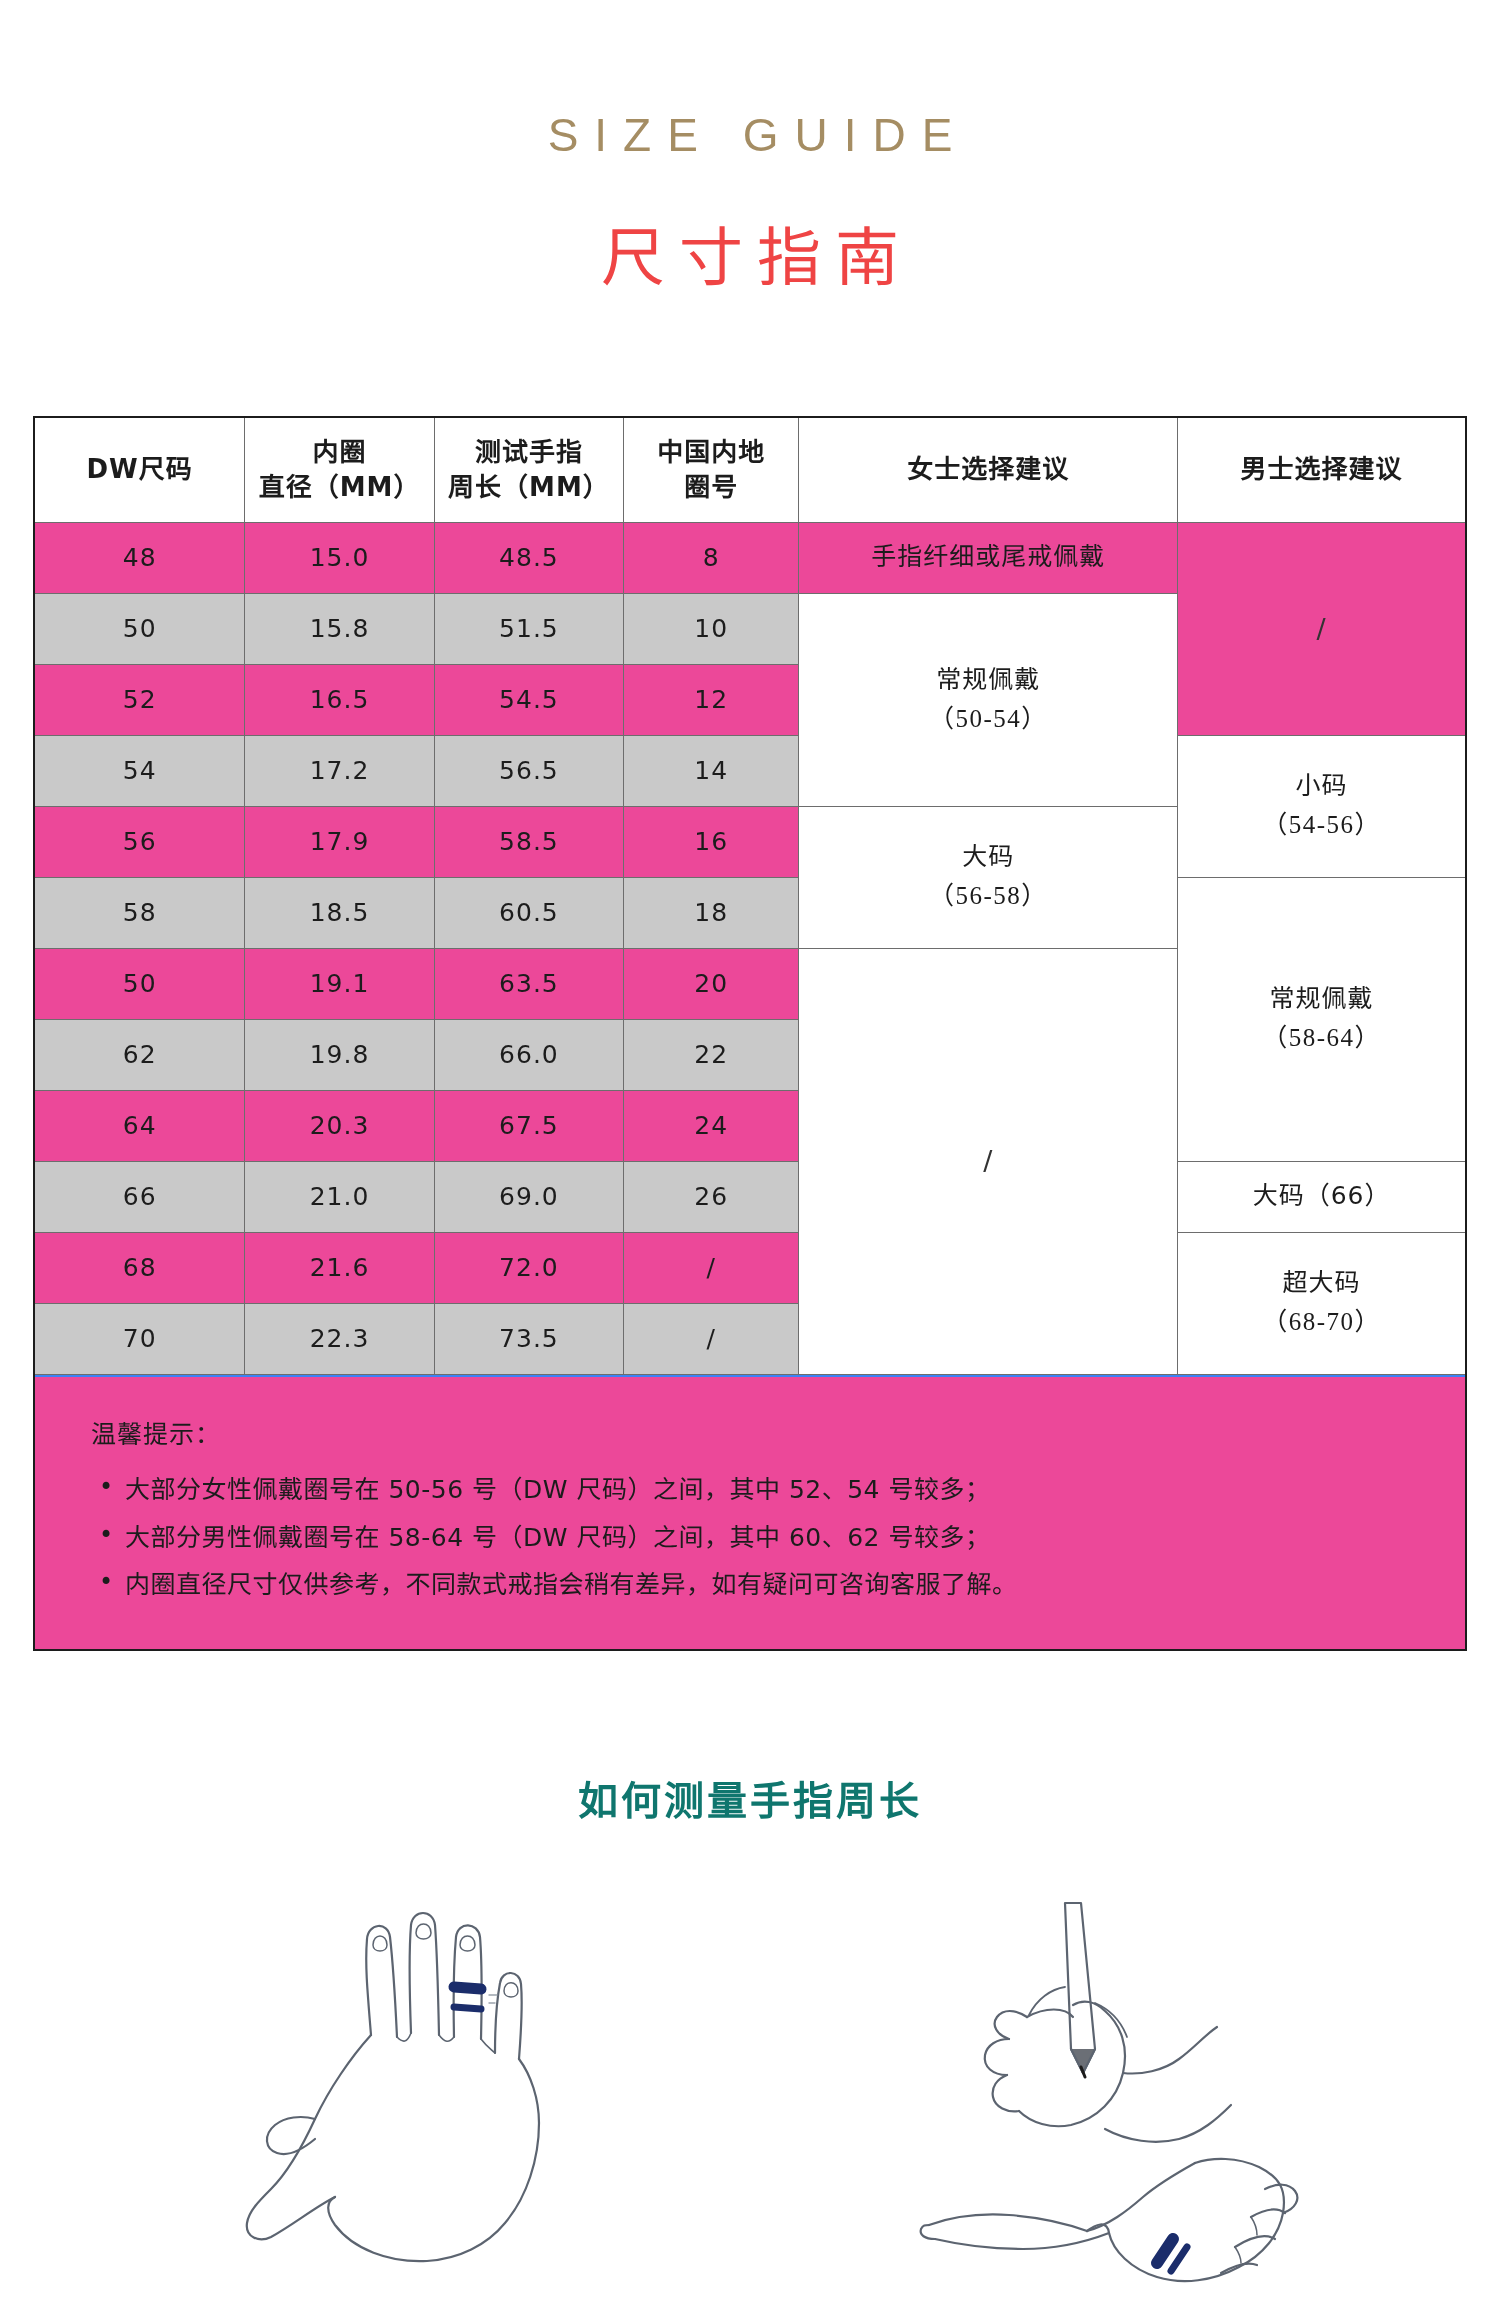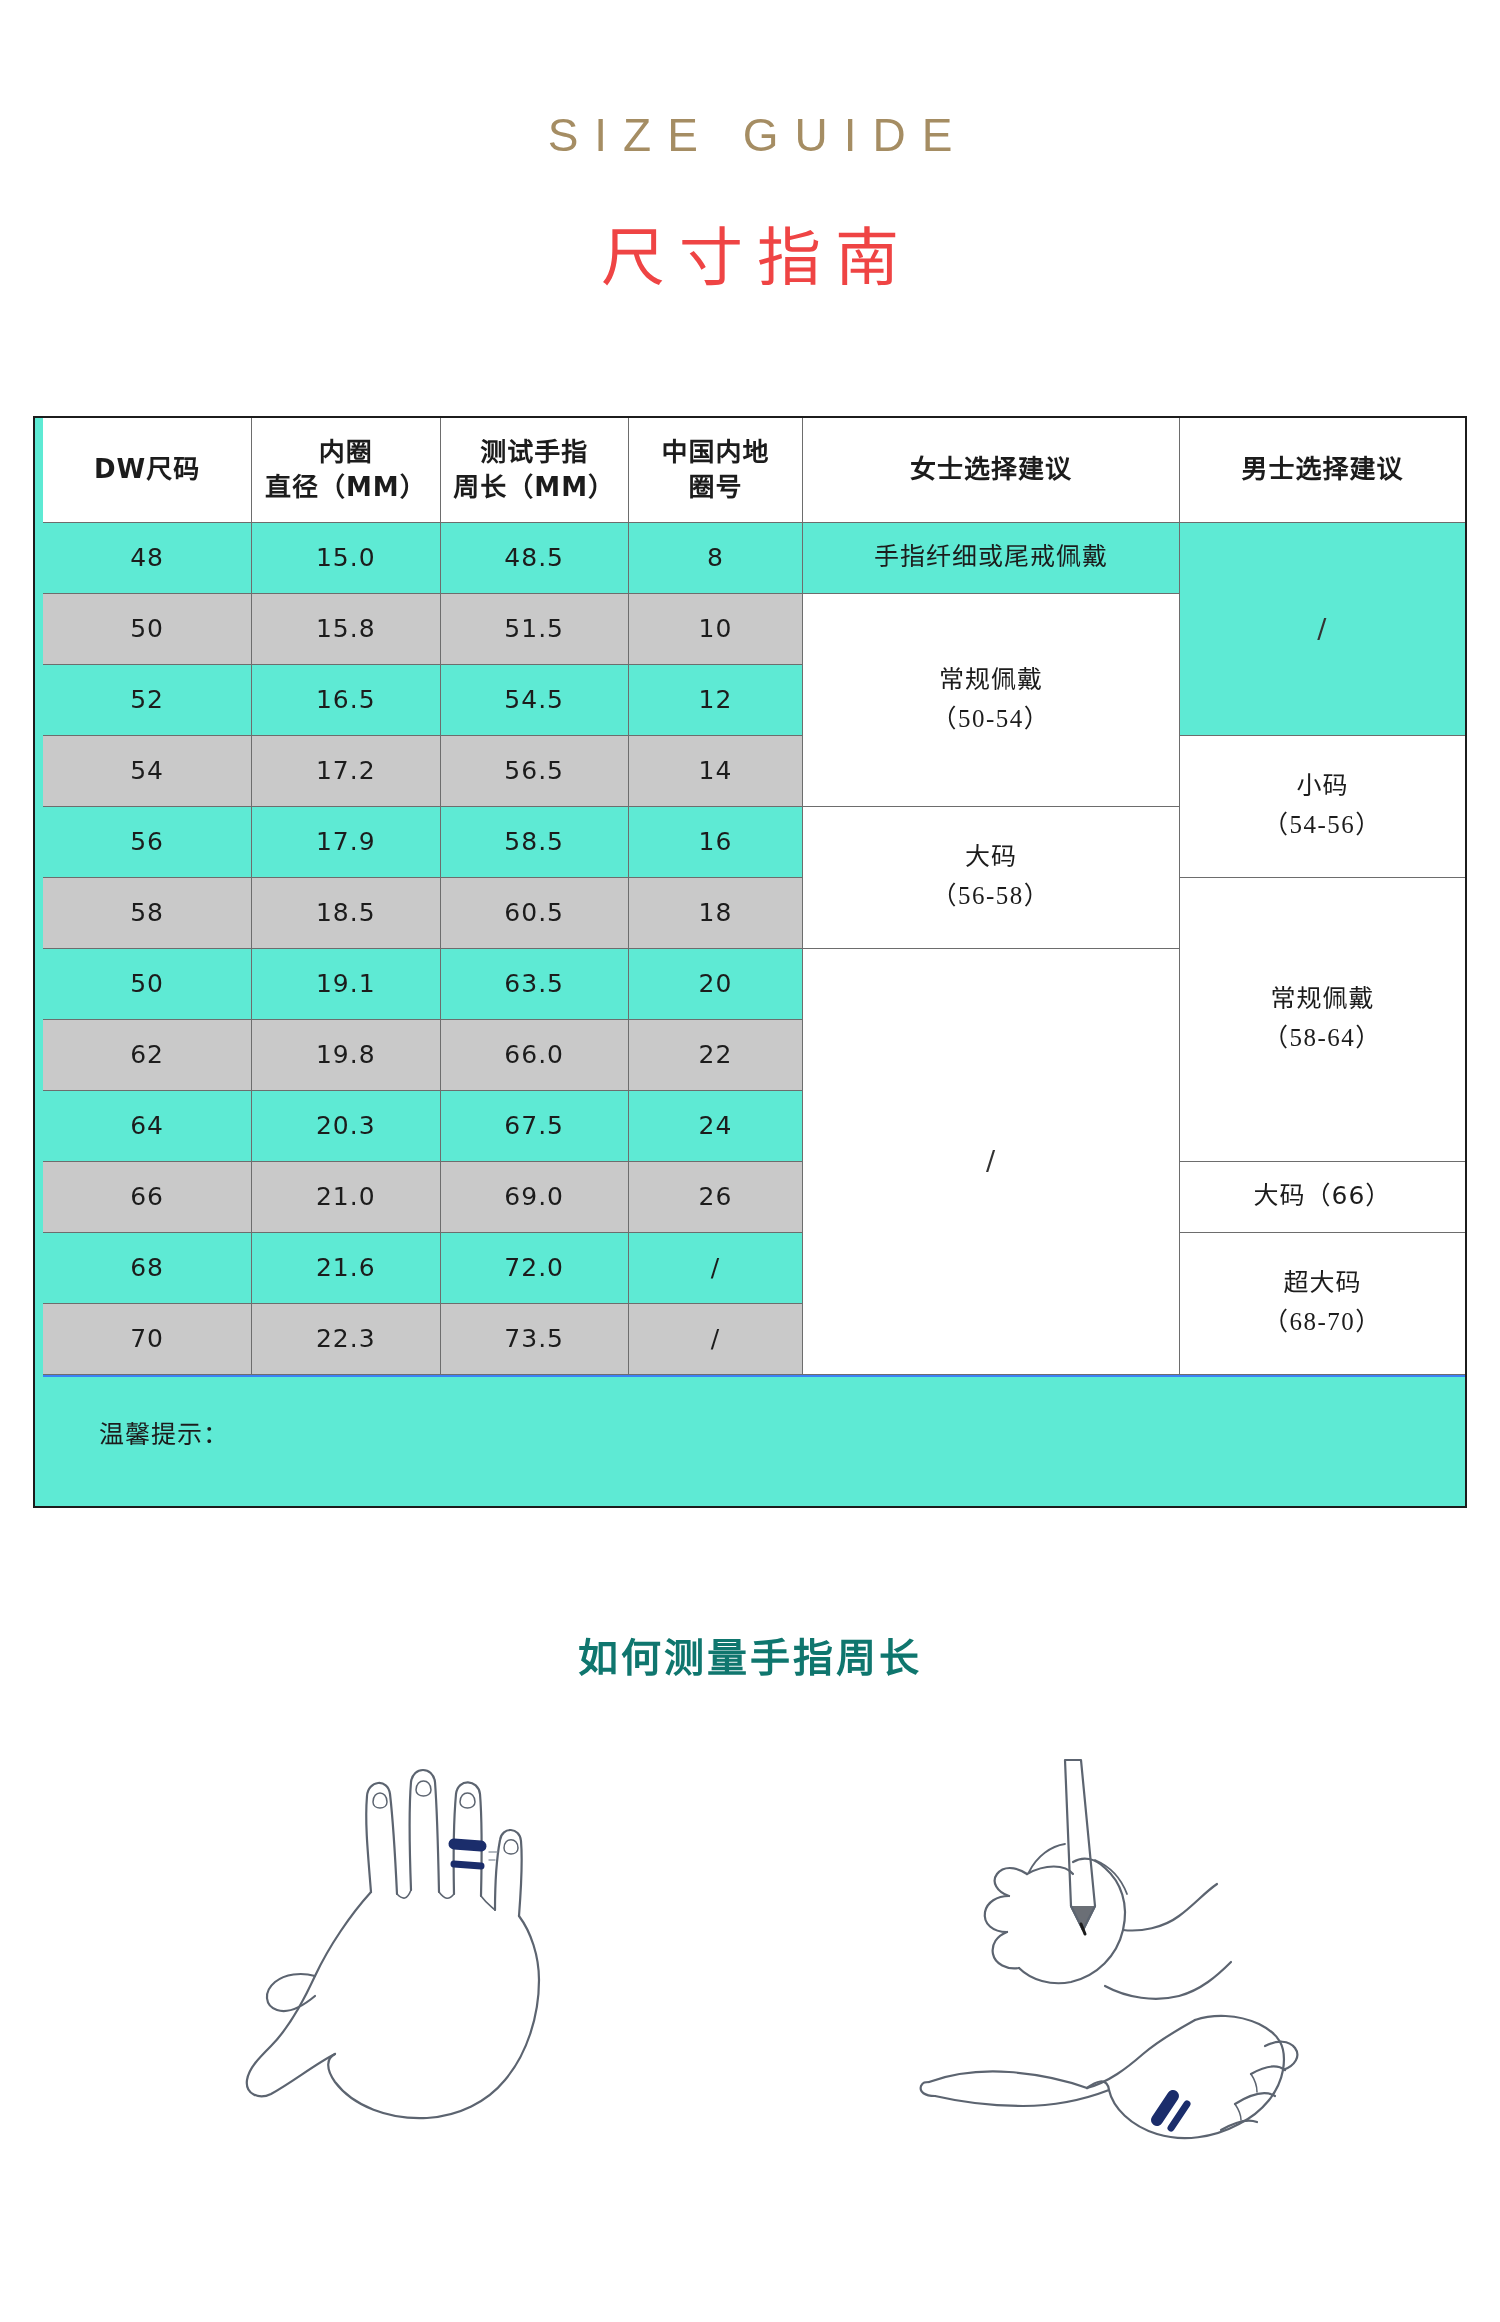--- a/index.html
+++ b/index.html
@@ -39,22 +39,21 @@
     text-indent: 14px;
     font-family: "DejaVu Sans", "Liberation Sans", sans-serif;
   }
 
   
   .table-wrap {
     margin: 0 auto;
     margin-top: 118px;
     width: 1434px;
     border: 2px solid #1c1c1c;
-    background: #5eead4;
-    padding-left: 8px;
+    background: #ec4899;
   }
   table.size-table {
     width: 100%;
     border-collapse: collapse;
     table-layout: fixed;
   }
   table.size-table td, table.size-table th {
     border: 1px solid #6d6d6d;
     text-align: center;
     vertical-align: middle;
@@ -297,20 +296,25 @@
       <td class="num">70</td>
       <td class="num">22.3</td>
       <td class="num">73.5</td>
       <td class="num">/</td>
     </tr>
   </tbody>
     </table>
 
   <div class="notes">
     <div class="notes-title cn">温馨提示：</div>
+    <ul>
+      <li class="cn">大部分女性佩戴圈号在 50-56 号（DW 尺码）之间，其中 52、54 号较多；</li>
+      <li class="cn">大部分男性佩戴圈号在 58-64 号（DW 尺码）之间，其中 60、62 号较多；</li>
+      <li class="cn">内圈直径尺寸仅供参考，不同款式戒指会稍有差异，如有疑问可咨询客服了解。</li>
+    </ul>
   </div>
 </div>
 
 <div class="section2-title cn">如何测量手指周长</div>
 
 <div class="illus">
 
   <div>
     <svg width="520" height="470" viewBox="0 0 520 470" fill="none" stroke="#5c6470" stroke-width="2.2" stroke-linecap="round" stroke-linejoin="round">
 

